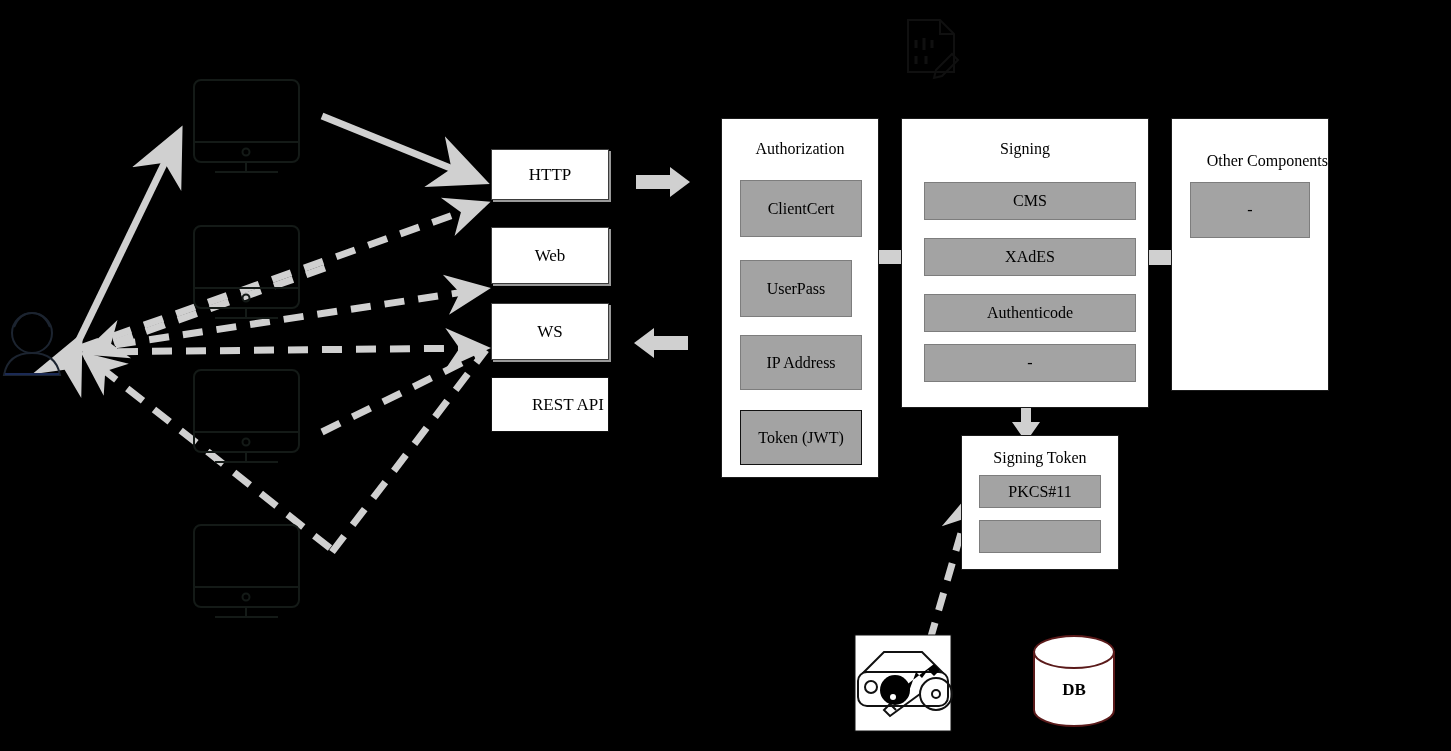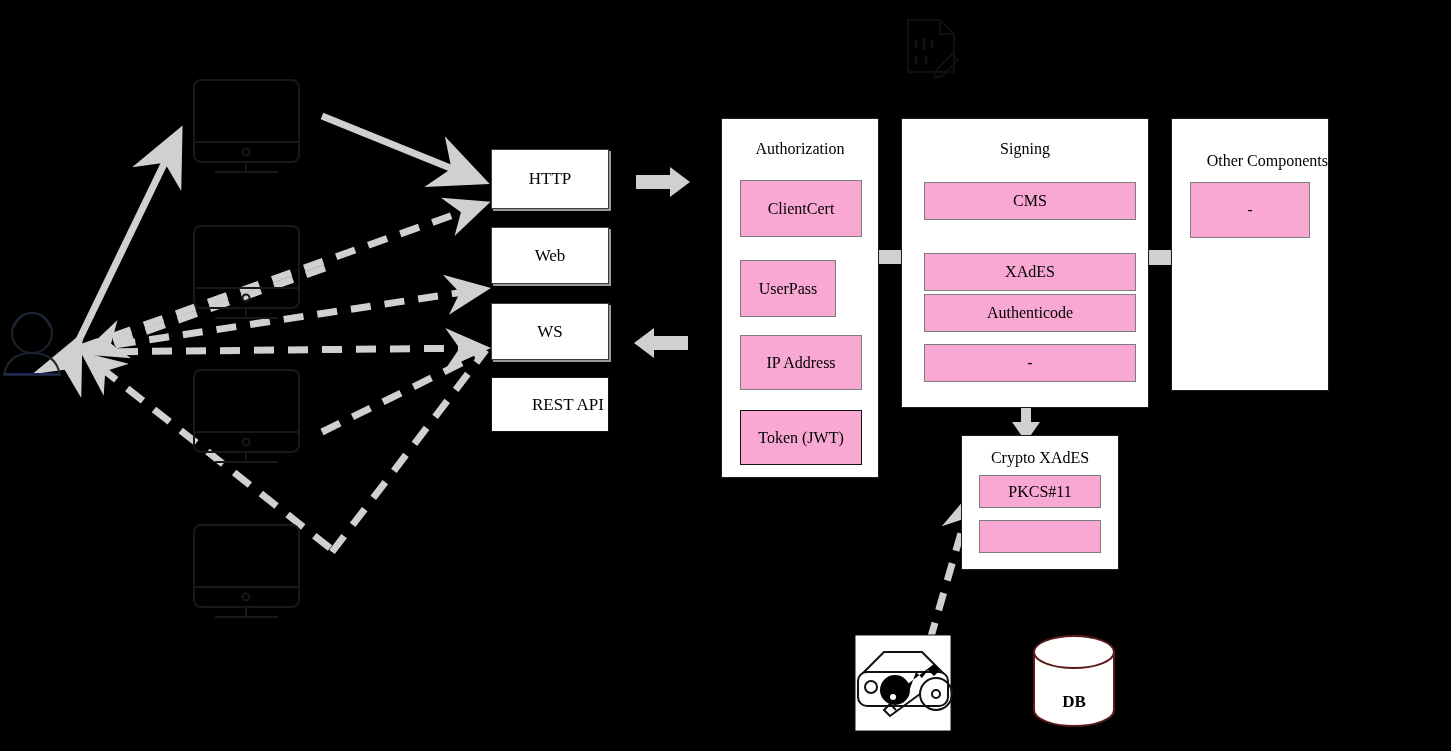--- a/index.html
+++ b/index.html
@@ -16,27 +16,27 @@
   
   .proto{border:1px solid #3b3b3b;box-shadow:2px 2px 0 #9a9a9a;
          display:flex;align-items:center;justify-content:center;
          font-size:17px;color:#000;}
   .proto.flat{box-shadow:none;border:1px solid #111;padding-left:36px;}
 
   
   .panel{border:1px solid #1b1b1b;}
   .panel-title{position:absolute;left:0;right:0;text-align:center;
                font-size:16px;color:#000;}
-  .item{position:absolute;background:#f9a8d4;border:1px solid #7d7d7d;
+  .item{position:absolute;background:#a3a3a3;border:1px solid #7d7d7d;
         display:flex;align-items:center;justify-content:center;
         font-size:16px;color:#000;box-sizing:border-box;}
   .item.dark{border:1px solid #111;}
 
   .dbtxt{position:absolute;left:0;right:0;text-align:center;
-         font-weight:bold;font-size:17px;color:#000;margin-top:12px;}
+         font-weight:bold;font-size:17px;color:#000;}
 </style>
 </head>
 <body>
 
 <div id="stage">
 
   <svg id="edges" class="layer">
     <defs>
       <marker id="ahSolid" markerWidth="9" markerHeight="9" refX="7" refY="4.5" orient="auto" markerUnits="strokeWidth">
         <path d="M0,0.6 L8.5,4.5 L0,8.4 L2.6,4.5 Z" fill="#d0d0d0"></path>
@@ -155,74 +155,74 @@
         <circle cx="893" cy="697" r="3" fill="#fff"></circle>
       </g>
     </g>
 
     <g>
       <path d="M1034,652 L1034,710 a40,16 0 0 0 80,0 L1114,652 Z" fill="#fff" stroke="#5a1a1a" stroke-width="2"></path>
       <ellipse cx="1074" cy="652" rx="40" ry="16" fill="#fff" stroke="#5a1a1a" stroke-width="2"></ellipse>
     </g>
   </svg>
 
-  <div class="node proto" style="left:491px;top:149px;width:118px;height:60px;">
+  <div class="node proto" style="left:491px;top:149px;width:118px;height:51px;">
     <span>HTTP</span>
   </div>
   <div class="node proto" style="left:491px;top:227px;width:118px;height:57px;">
     <span>Web</span>
   </div>
   <div class="node proto" style="left:491px;top:303px;width:118px;height:57px;">
     <span>WS</span>
   </div>
   <div class="node proto flat" style="left:491px;top:377px;width:118px;height:55px;">
     <span>REST API</span>
   </div>
 
   <div class="node panel" style="left:721px;top:118px;width:158px;height:360px;">
     <div class="panel-title" style="top:21px;">Authorization</div>
     <div class="item" style="left:18px;top:61px;width:122px;height:57px;">
       <span>ClientCert</span>
     </div>
-    <div class="item" style="left:18px;top:141px;width:96px;height:57px;">
+    <div class="item" style="left:18px;top:141px;width:112px;height:57px;">
       <span>UserPass</span>
     </div>
     <div class="item" style="left:18px;top:216px;width:122px;height:55px;">
       <span>IP Address</span>
     </div>
     <div class="item dark" style="left:18px;top:291px;width:122px;height:55px;">
       <span>Token (JWT)</span>
     </div>
   </div>
 
   <div class="node panel" style="left:901px;top:118px;width:248px;height:290px;padding-left:29px;">
     <div class="panel-title" style="top:21px;">Signing</div>
     <div class="item" style="left:22px;top:63px;width:212px;height:38px;">
       <span>CMS</span>
     </div>
-    <div class="item" style="left:22px;top:134px;width:212px;height:38px;">
+    <div class="item" style="left:22px;top:119px;width:212px;height:38px;">
       <span>XAdES</span>
     </div>
     <div class="item" style="left:22px;top:175px;width:212px;height:38px;text-align:center;">
       <span>Authenticode</span>
     </div>
     <div class="item" style="left:22px;top:225px;width:212px;height:38px;">
       <span>-</span>
     </div>
   </div>
 
   <div class="node panel" style="left:1171px;top:118px;width:158px;height:273px;">
     <div class="panel-title" style="top:33px;text-align:right;">Other Components</div>
     <div class="item" style="left:18px;top:63px;width:120px;height:56px;">
       <span>-</span>
     </div>
   </div>
 
   <div class="node panel" style="left:961px;top:435px;width:158px;height:135px;">
-    <div class="panel-title" style="top:13px;">Crypto XAdES</div>
+    <div class="panel-title" style="top:13px;">Signing Token</div>
     <div class="item" style="left:17px;top:39px;width:122px;height:33px;">
       <span>PKCS#11</span>
     </div>
     <div class="item" style="left:17px;top:84px;width:122px;height:33px;">
       <span></span>
     </div>
   </div>
 
   <div style="position:absolute;left:1034px;top:680px;width:80px;z-index:4;">
     <div class="dbtxt">DB</div>

